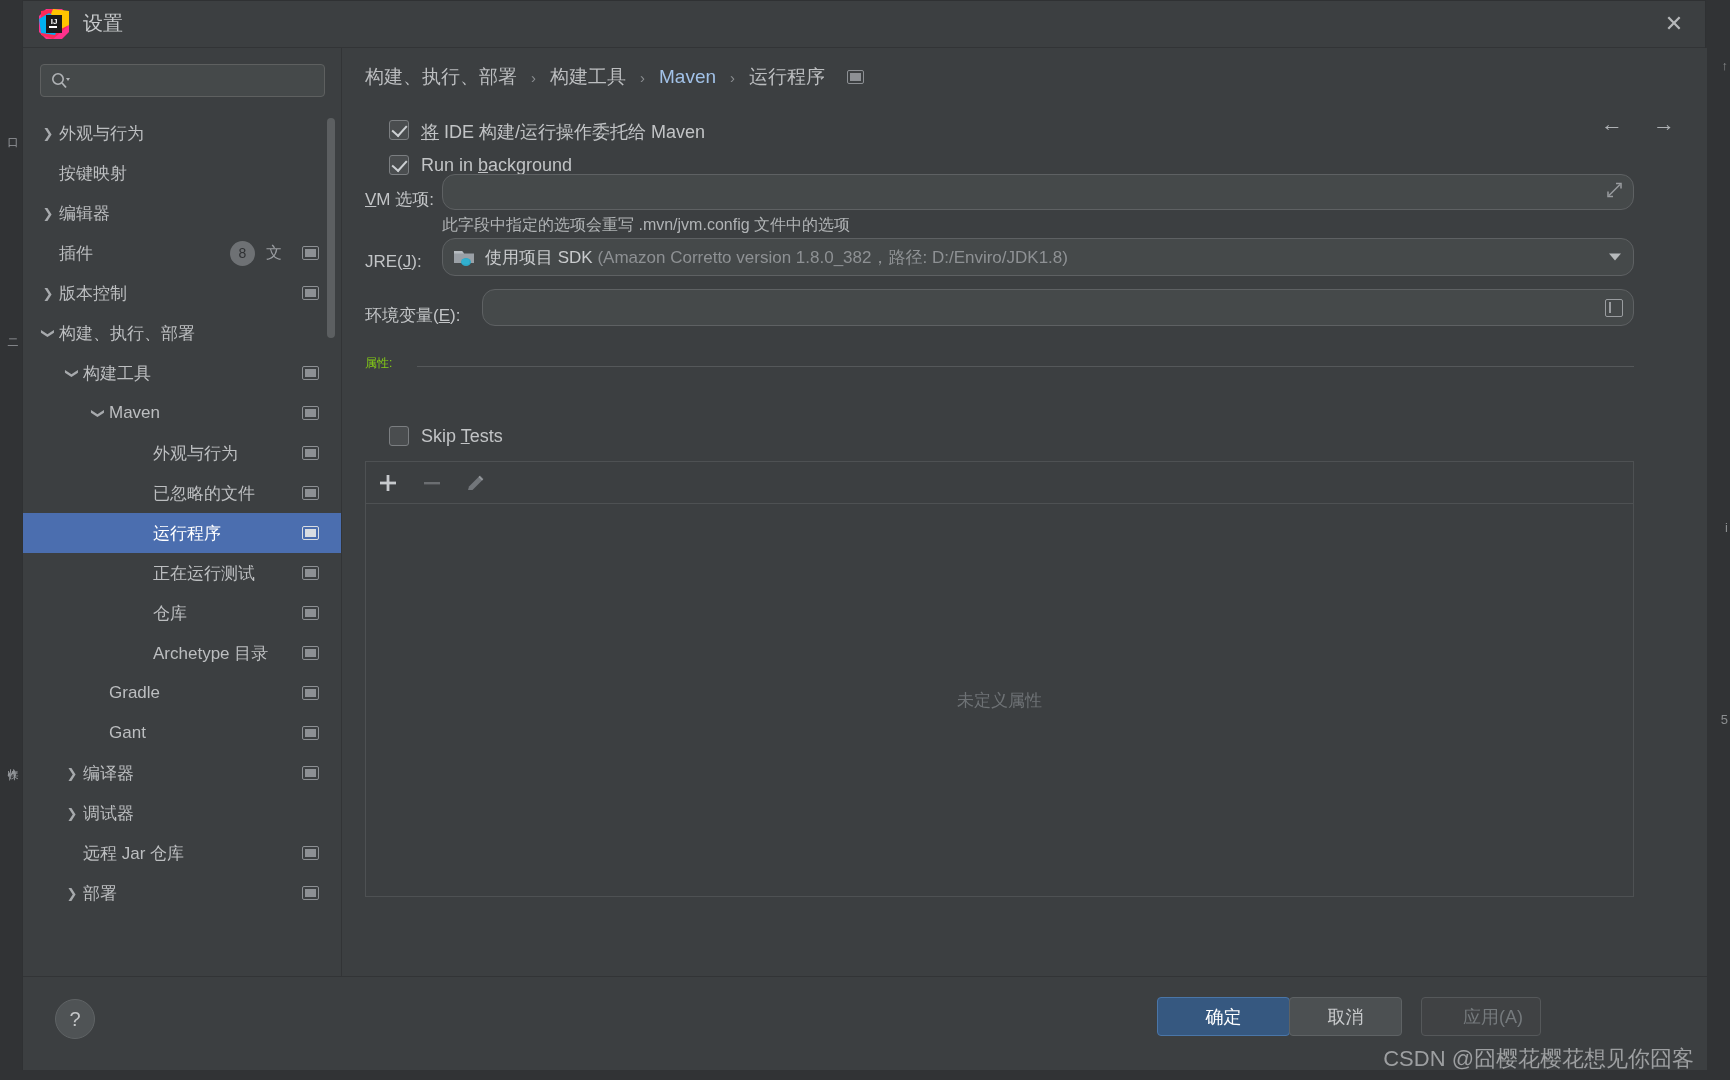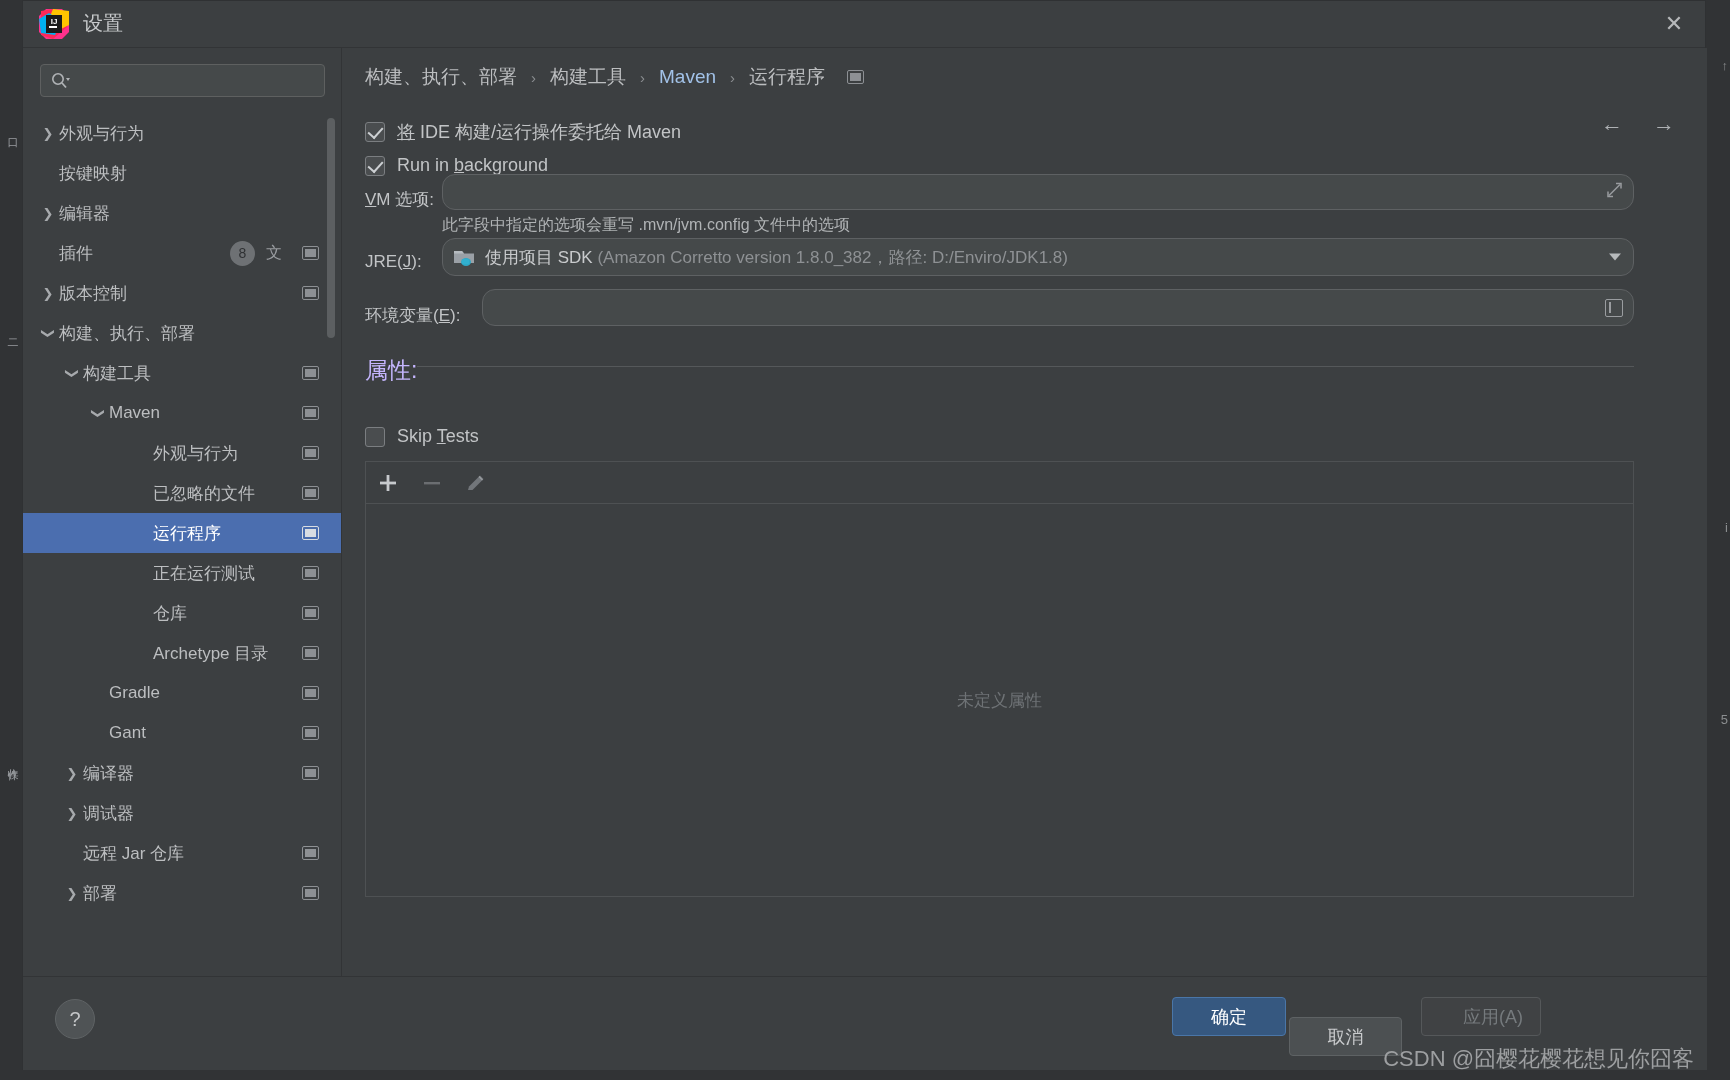--- a/index.html
+++ b/index.html
@@ -69,21 +69,21 @@
   .crumbs .cb.accent { color: #a2c2e8; }
   .crumbs .sep { font-size: 15px; color: #8b8e91; }
   .crumbs .mon2 { width: 17px; height: 14px; border: 1.6px solid #8d9094; border-radius: 2px; position: relative; margin-left: 8px; }
   .crumbs .mon2 i { position: absolute; left: 2px; top: 2px; right: 2px; bottom: 2px; background: #8d9094; display: block; }
 
   .navbtn { position: absolute; top: 62px; width: 34px; height: 30px; color: #aeb1b4; font-size: 22px;
       text-align: center; line-height: 28px; cursor: default; }
   .nav-back { right: 78px; }
   .nav-fwd  { right: 26px; }
 
-  .cbrow { position: absolute; display: flex; align-items: center; gap: 12px; }
+  .cbrow { position: absolute; display: flex; gap: 12px; margin-left: 24px; }
   .cbox { width: 20px; height: 20px; border: 1.5px solid #7b7e81; border-radius: 3px; background: #4a4d4f;
       position: relative; flex: 0 0 20px; }
   .cbox.checked::after { content: ""; position: absolute; left: 5px; top: 1px; width: 7px; height: 12px;
       border: solid #cdd0d3; border-width: 0 2px 2px 0; transform: rotate(42deg); }
   .cbrow .cl { font-size: 18px; color: #c2c4c6; }
   .u { text-decoration: underline; }
 
   .fldlabel { position: absolute; font-size: 17px; color: #c2c4c6; }
   .field { position: absolute; background: #45494a; border: 1px solid #5e6163; border-radius: 13px; }
   .field .val { position: absolute; left: 12px; top: 50%; transform: translateY(-50%);
@@ -96,21 +96,21 @@
   .hint { position: absolute; font-size: 16px; color: #b0b3b5; }
 
   .folder-ico { position: absolute; left: 10px; top: 50%; transform: translateY(-50%); width: 24px; height: 20px; }
   .caret-down { position: absolute; right: 12px; top: 50%; transform: translateY(-50%);
       width: 0; height: 0; border-left: 6px solid transparent; border-right: 6px solid transparent;
       border-top: 7px solid #b6b9bb; }
   .env-ico { position: absolute; right: 10px; top: 50%; transform: translateY(-50%);
       width: 18px; height: 18px; border: 1.5px solid #9a9da0; border-radius: 2px; }
   .env-ico i { position: absolute; left: 3px; top: 2px; width: 2px; height: 11px; background: #9a9da0; display: block; }
 
-  .seclabel { position: absolute; font-size: 23px; color: #c4b5fd; }
+  .seclabel { position: absolute; font-size: 12px; color: #84cc16; }
   .secline { position: absolute; height: 1px; background: #55585a; }
 
   .tbl-toolbar { position: absolute; background: #3c3f41; border: 1px solid #4e5153; border-bottom: 0;
       display: flex; align-items: center; }
   .tbl-toolbar .tb { width: 44px; height: 100%; display: flex; align-items: center; justify-content: center; }
   .tbl-body { position: absolute; background: #3c3f41; border: 1px solid #4e5153; }
   .tbl-empty { position: absolute; width: 100%; top: 50%; transform: translateY(-50%);
       text-align: center; font-size: 17px; color: #6e7275; }
 
   
@@ -431,20 +431,20 @@
 
         <div class="tbl-body" style="left:23px; top:455px; width:1269px; height:394px;">
           <div class="tbl-empty">未定义属性</div>
         </div>
 
       </div>
     </div>
 
     <div class="footer">
       <div class="helpbtn">?</div>
-      <div class="btn primary" style="left:1134px; width:114px;margin-left:15px;">确定</div>
-      <div class="btn normal" style="left:1266px; width:113px;margin-top:20px;">取消</div>
+      <div class="btn primary" style="left:1134px; width:133px;">确定</div>
+      <div class="btn normal" style="left:1266px; width:113px;">取消</div>
       <div class="btn disabled" style="left:1398px; width:120px;">应用(A)</div>
     </div>
   </div>
 
   <div class="watermark">CSDN @囧樱花樱花想见你囧客</div>
 </div>
 
 </body></html>

